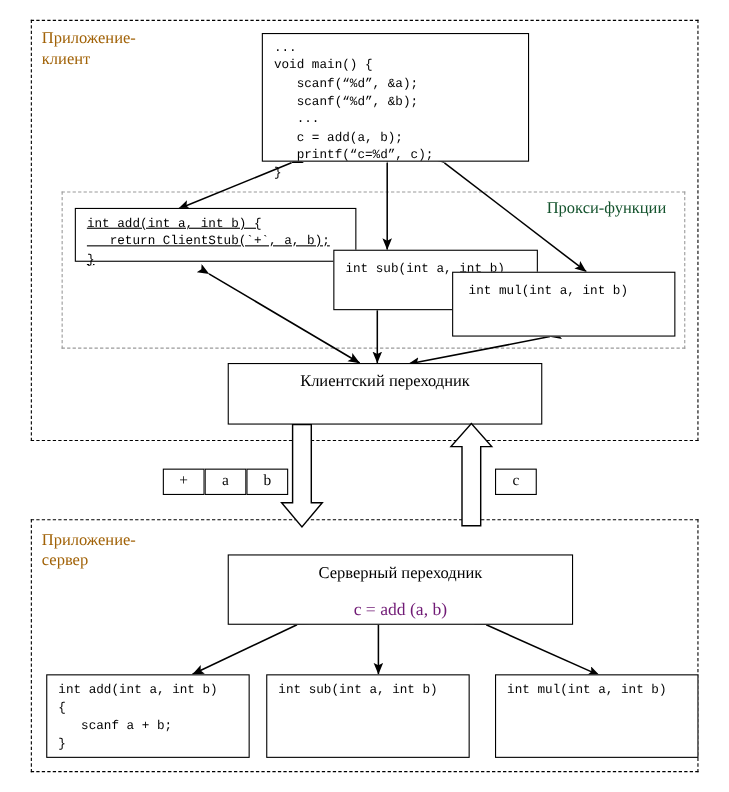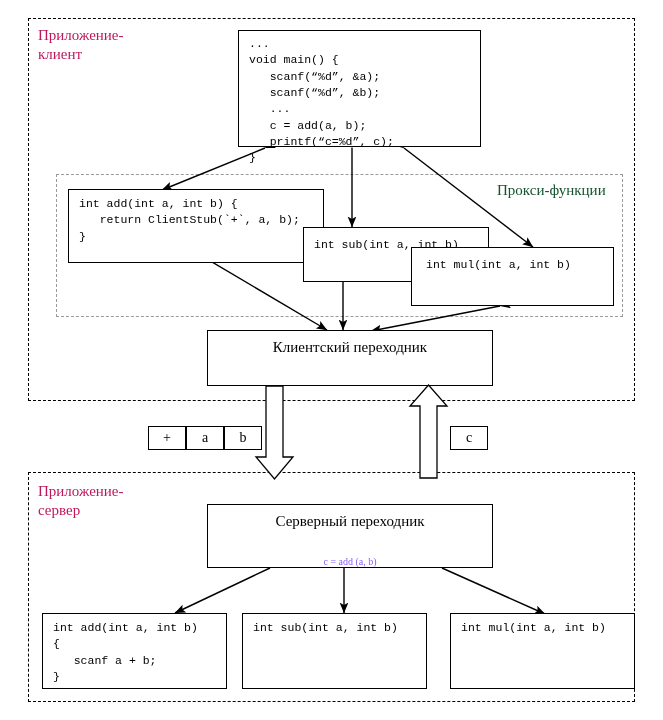--- a/index.html
+++ b/index.html
@@ -20,21 +20,21 @@
     border: 1px dashed #000000;
     box-sizing: border-box;
   }
   .zone-proxy {
     border: 1px dashed #9a9a9a;
   }
   .zone-label {
     position: absolute;
     font-family: "Liberation Serif", serif;
     font-size: 15px;
-    color: #be185d;
+    color: #a16207;
     line-height: 1.25;
     white-space: pre-line;
   }
   .zone-label-muted {
     color: #14532d;
   }
   .box {
     position: absolute;
     border: 1px solid #000000;
     background: #ffffff;
@@ -59,22 +59,22 @@
     justify-content: flex-start;
   }
   .stub-title {
     font-family: "Liberation Serif", serif;
     font-size: 15px;
     color: #000000;
     margin-top: 8px;
   }
   .stub-sub {
     font-family: "Liberation Serif", serif;
-    font-size: 10px;
-    color: #8b5cf6;
+    font-size: 16px;
+    color: #701a75;
     margin-top: 16px;
   }
   .msg-cell {
     position: absolute;
     border: 1px solid #000000;
     background: #ffffff;
     box-sizing: border-box;
     display: flex;
     align-items: center;
     justify-content: center;
@@ -161,21 +161,21 @@
     <div class="code code-main">...
 void main() {
    scanf(“%d”, &amp;a);
    scanf(“%d”, &amp;b);
    ...
    c = add(a, b);
    printf(“c=%d”, c);
 }</div>
   </div>
 
-  <div class="box" style="left:68px; top:189px; width:256px; height:74px;">
+  <div class="box" style="left:68px; top:189px; width:256px; height:49px;text-decoration:underline;">
     <div class="code">int add(int a, int b) {
    return ClientStub(`+`, a, b);
 }</div>
   </div>
 
   <div class="box" style="left:303px; top:227px; width:186px; height:55px;">
     <div class="code" style="padding-top:9px;">int sub(int a, int b)</div>
   </div>
 
   <div class="box" style="left:411px; top:247px; width:203px; height:59px;">
@@ -185,21 +185,21 @@
   <div class="box centered" style="left:207px; top:330px; width:286px; height:56px;">
     <div class="stub-title">Клиентский переходник</div>
   </div>
 
   <div class="msg-cell" style="left:148px; top:426px; width:38px; height:24px;">+</div>
   <div class="msg-cell" style="left:186px; top:426px; width:38px; height:24px;">a</div>
   <div class="msg-cell" style="left:224px; top:426px; width:38px; height:24px;">b</div>
 
   <div class="msg-cell" style="left:450px; top:426px; width:38px; height:24px;">c</div>
 
-  <div class="box centered" style="left:207px; top:504px; width:286px; height:64px;justify-content:space-between;">
+  <div class="box centered" style="left:207px; top:504px; width:314px; height:64px;">
     <div class="stub-title">Серверный переходник</div>
     <div class="stub-sub">c = add (a, b)</div>
   </div>
 
   <div class="box" style="left:42px; top:613px; width:185px; height:76px;">
     <div class="code">int add(int a, int b)
 {
    scanf a + b;
 }</div>
   </div>

